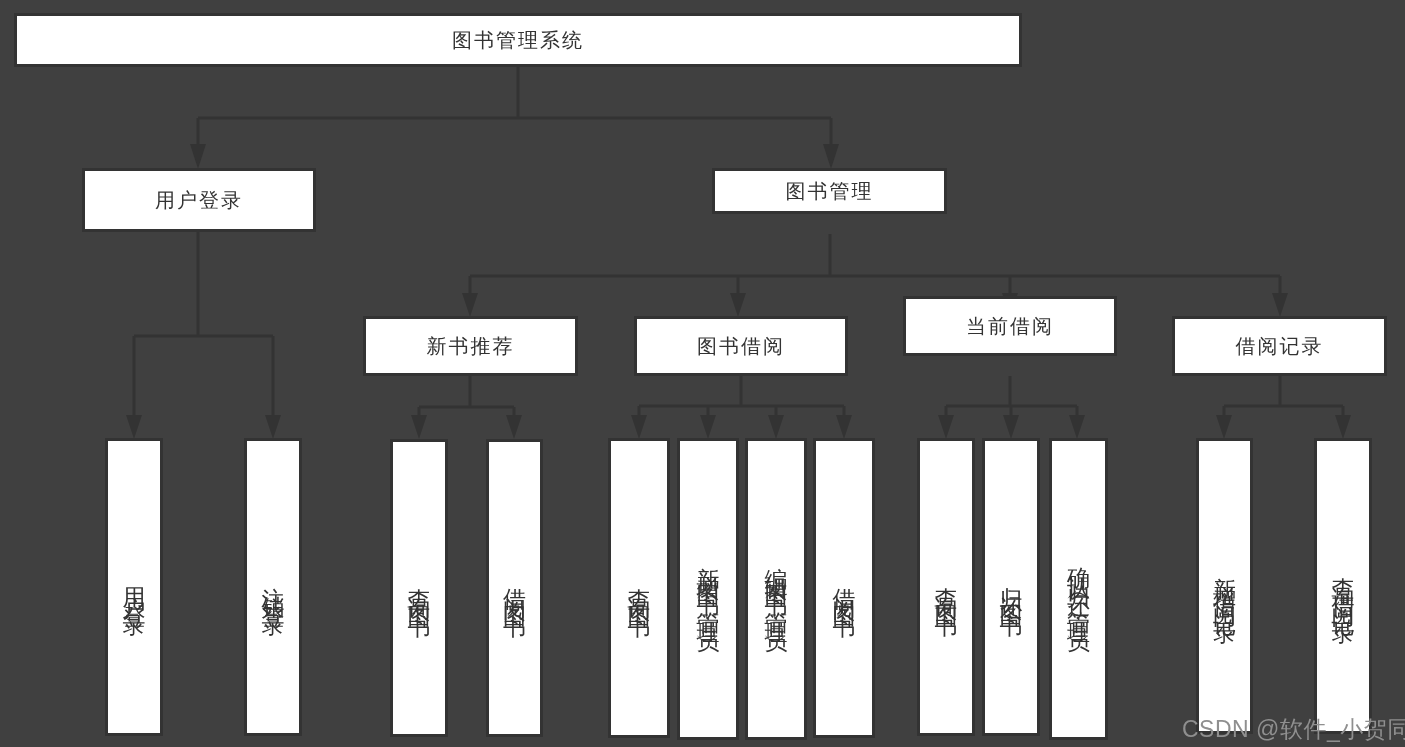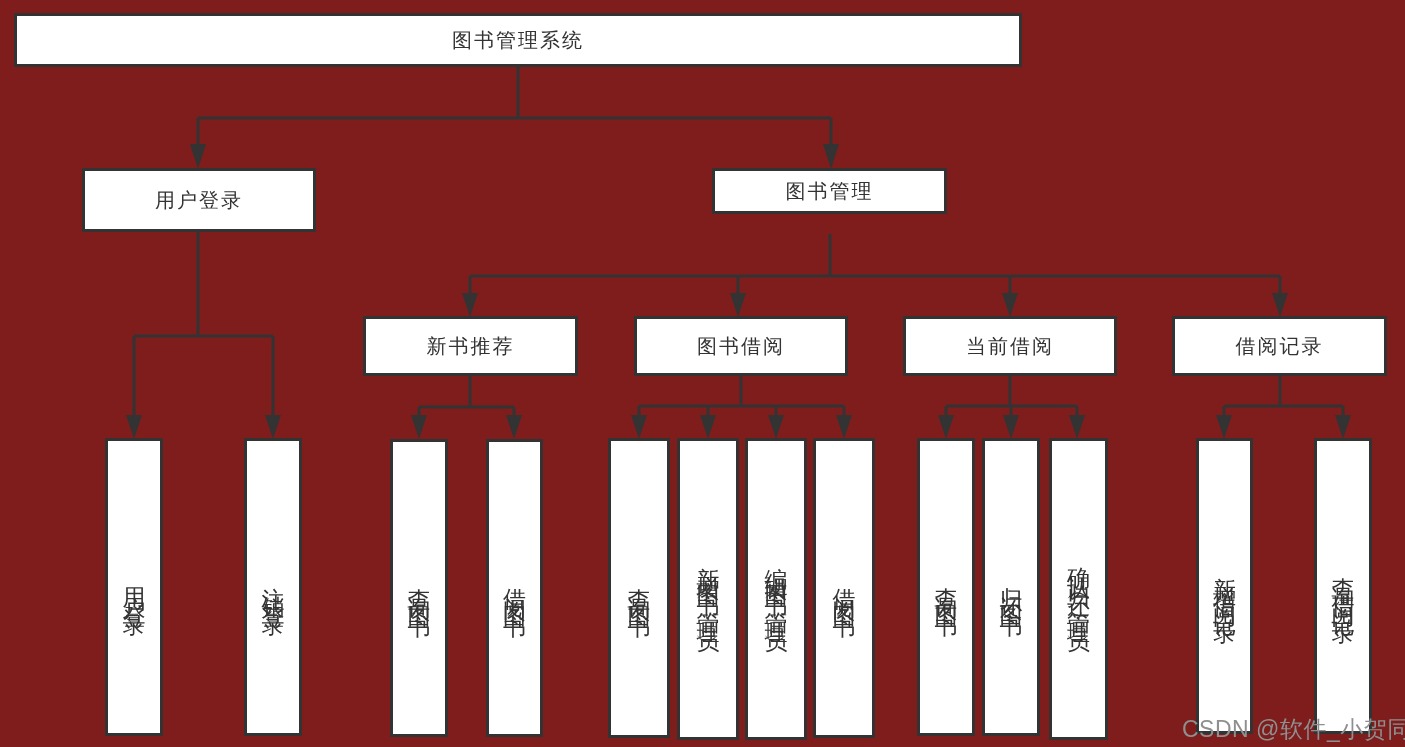--- a/index.html
+++ b/index.html
@@ -4,21 +4,21 @@
 <style>
   html, body {
     margin: 0;
     padding: 0;
     background: #ffffff;
   }
   #canvas {
     position: relative;
     width: 1405px;
     height: 747px;
-    background: #7f1d1d;
+    background: #404040;
     overflow: hidden;
     font-family: "Liberation Sans", "DejaVu Sans", sans-serif;
     color: #333333;
   }
   #connectors {
     position: absolute;
     left: 0;
     top: 0;
     width: 1405px;
     height: 747px;
@@ -100,21 +100,21 @@
     </g>
   </svg>
 
   <div class="box" style="left:14px; top:13px; width:1008px; height:54px;">图书管理系统</div>
 
   <div class="box" style="left:82px; top:168px; width:234px; height:64px;">用户登录</div>
   <div class="box" style="left:712px; top:168px; width:235px; height:46px;">图书管理</div>
 
   <div class="box" style="left:634px; top:316px; width:214px; height:60px;">图书借阅</div>
   <div class="box" style="left:363px; top:316px; width:215px; height:60px;">新书推荐</div>
-  <div class="box" style="left:903px; top:316px; width:214px; height:60px;">当前借阅</div>
+  <div class="box" style="left:903px; top:296px; width:214px; height:60px;">当前借阅</div>
   <div class="box" style="left:1172px; top:316px; width:215px; height:60px;">借阅记录</div>
 
   <div class="box vbox" style="left:105px; top:438px; width:58px; height:298px;">用户登录</div>
   <div class="box vbox" style="left:244px; top:438px; width:58px; height:298px;">注销登录</div>
 
   <div class="box vbox" style="left:390px; top:439px; width:58px; height:298px;">查询图书</div>
   <div class="box vbox" style="left:486px; top:439px; width:57px; height:298px;">借阅图书</div>
 
   <div class="box vbox" style="left:608px; top:438px; width:62px; height:300px;">查询图书</div>
   <div class="box vbox" style="left:677px; top:438px; width:62px; height:302px;">新增图书（管理员）</div>

